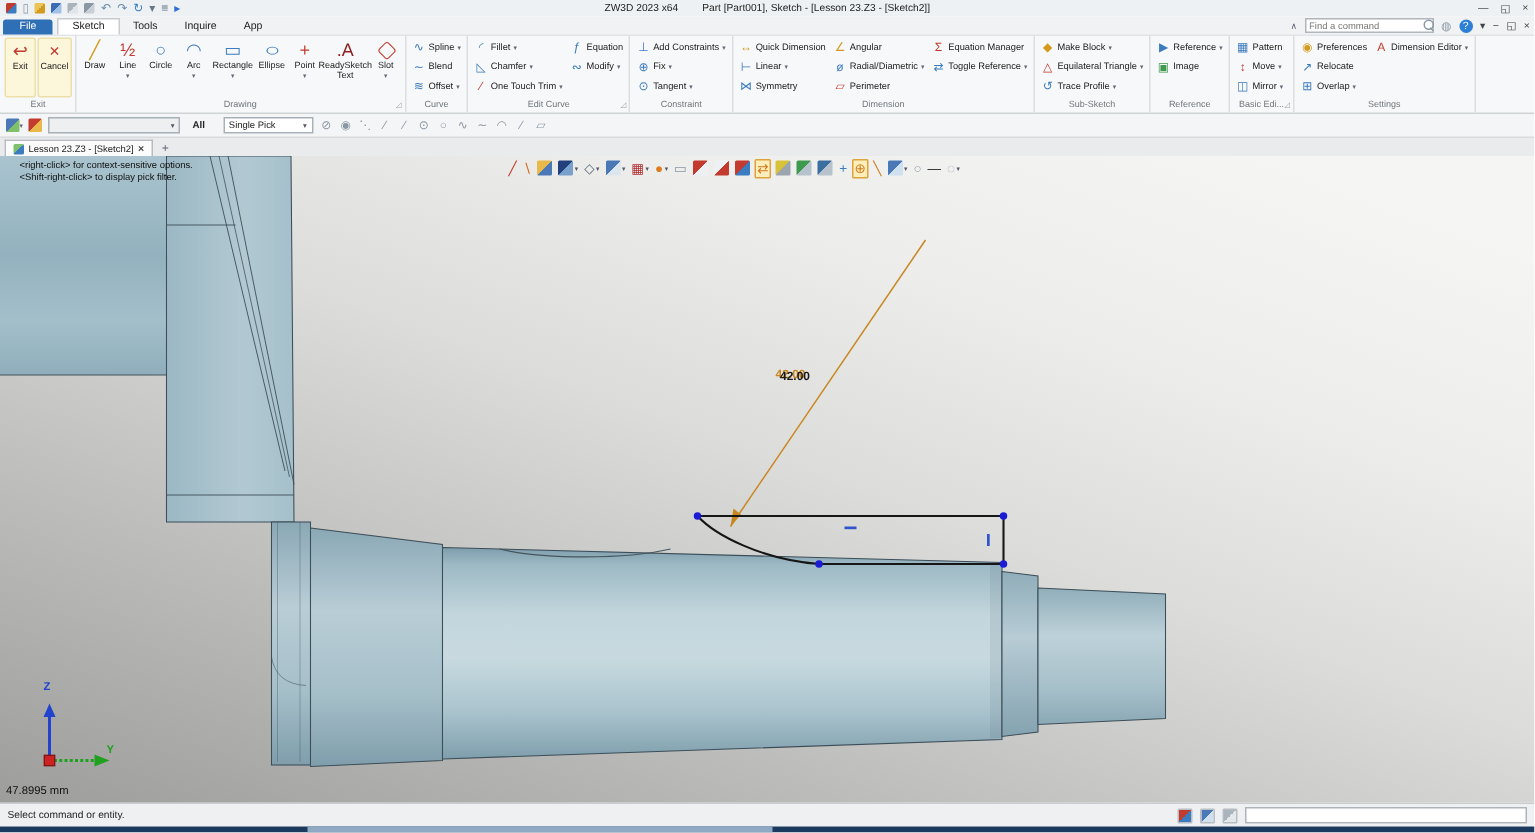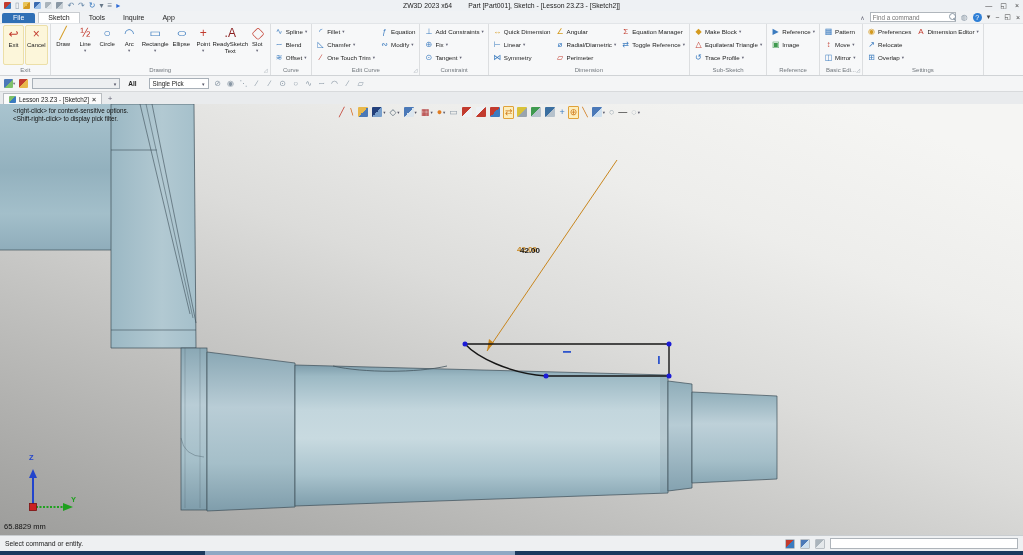--- a/index.html
+++ b/index.html
@@ -645,21 +645,21 @@
   <svg class="axissvg" width="60" height="55" viewBox="0 0 60 55">
     <line x1="13" y1="45" x2="13" y2="14" stroke="#2244cc" stroke-width="2"></line>
     <polygon points="13,7 9,16 17,16" fill="#2244cc"></polygon>
     <line x1="16" y1="45" x2="44" y2="45" stroke="#1fa01f" stroke-width="2" stroke-dasharray="2,1.5"></line>
     <polygon points="53,45 43,41 43,49" fill="#1fa01f"></polygon>
     <rect x="9.5" y="41.5" width="7" height="7" fill="#cc2222" stroke="#7a1010" stroke-width="0.8"></rect>
   </svg>
   <span class="axz">Z</span>
   <span class="axy">Y</span>
 
-  <div class="coord">65.8829 mm</div>
+  <div class="coord">47.8995 mm</div>
 </div>
 
 <div class="statusbar">
   <span>Select command or entity.</span>
   <span class="sb-right">
     <span id="sbIcons" style="display:flex;gap:5px;align-items:center">
         <span class="sbox" style="background: linear-gradient(135deg, rgb(194, 59, 46) 50%, rgb(59, 123, 191) 50%);"></span>
         <span class="sbox" style="background: linear-gradient(135deg, rgb(75, 121, 184) 50%, rgb(207, 224, 239) 50%);"></span>
         <span class="sbox" style="background: linear-gradient(135deg, rgb(170, 180, 188) 50%, rgb(228, 232, 235) 50%);"></span>
       </span>

